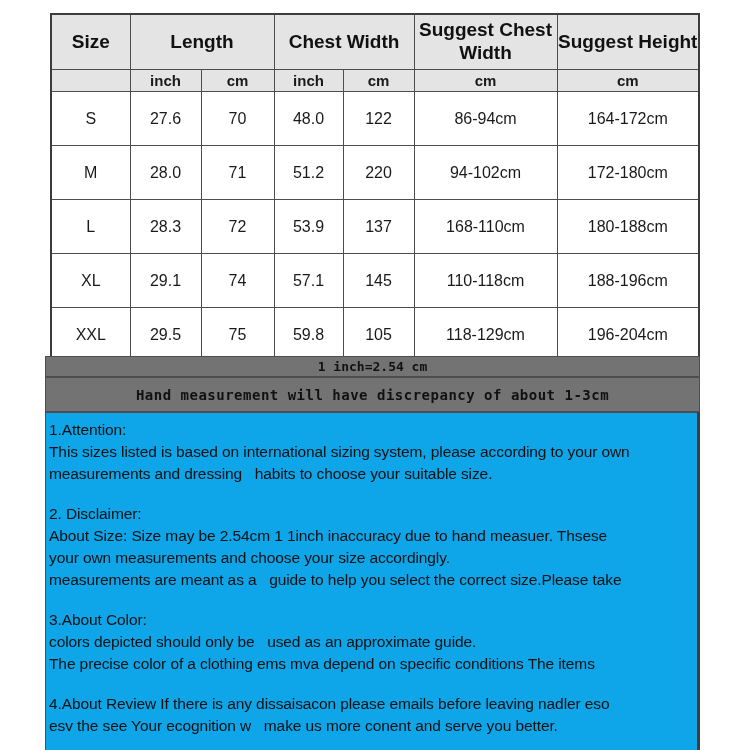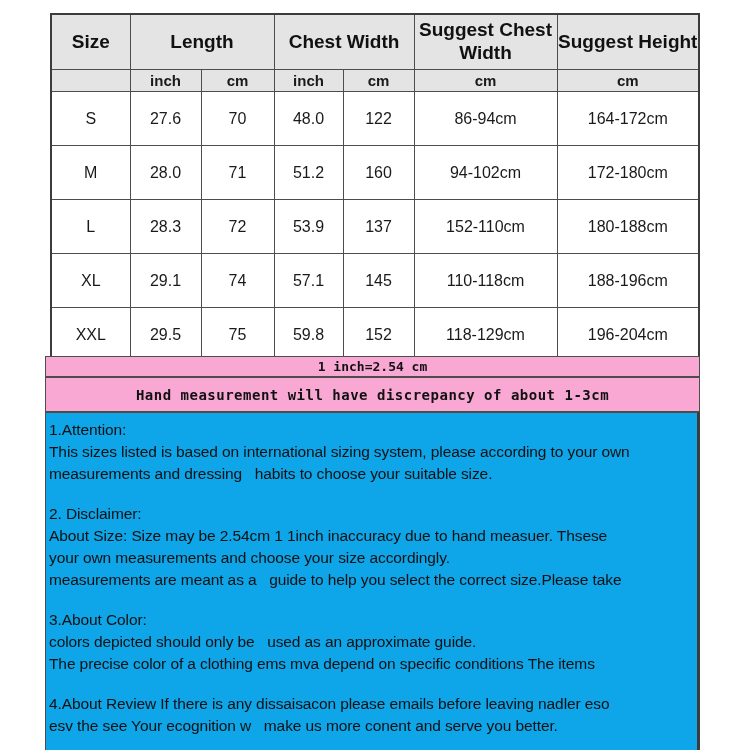--- a/index.html
+++ b/index.html
@@ -20,21 +20,21 @@
     background:#e4e4e4; font-size:19px; font-weight:bold;
     height:54px; line-height:1.2; color:#111;
   }
   .subheader-row td {
     background:#e4e4e4; font-size:15px; font-weight:bold; height:21px;
   }
   .data-row td { height:53px; font-size:16px; background:#ffffff; }
 
   .band {
     position:absolute; left:45px; width:655px; box-sizing:border-box;
-    border:1px solid #4d4d4d; background:#f9a8d4;
+    border:1px solid #4d4d4d; background:#737373;
     display:flex; align-items:center; justify-content:center;
     font-family:"DejaVu Sans Mono", monospace; font-weight:bold; color:#111;
   }
   .inch-band { top:356px; height:21px; font-size:13px; }
   .hand-band { top:377px; height:35px; font-size:14px; letter-spacing:0.5px; }
 
   .notes-box {
     position:absolute; left:45px; top:412px; width:655px; height:394px;
     box-sizing:border-box; border:1px solid #4d4d4d;
     border-right:3px solid #3c3c3c; border-bottom:3px solid #3c3c3c;
@@ -86,48 +86,48 @@
         <td>48.0</td>
         <td>122</td>
         <td>86-94cm</td>
         <td>164-172cm</td>
       </tr>
       <tr class="data-row">
         <td>M</td>
         <td>28.0</td>
         <td>71</td>
         <td>51.2</td>
-        <td>160</td>
+        <td>220</td>
         <td>94-102cm</td>
         <td>172-180cm</td>
       </tr>
       <tr class="data-row">
         <td>L</td>
         <td>28.3</td>
         <td>72</td>
         <td>53.9</td>
         <td>137</td>
-        <td>152-110cm</td>
+        <td>168-110cm</td>
         <td>180-188cm</td>
       </tr>
       <tr class="data-row">
         <td>XL</td>
         <td>29.1</td>
         <td>74</td>
         <td>57.1</td>
         <td>145</td>
         <td>110-118cm</td>
         <td>188-196cm</td>
       </tr>
       <tr class="data-row">
         <td>XXL</td>
         <td>29.5</td>
         <td>75</td>
         <td>59.8</td>
-        <td>152</td>
+        <td>105</td>
         <td>118-129cm</td>
         <td>196-204cm</td>
       </tr>
     </tbody>
   </table>
 
   <div class="band inch-band">1 inch=2.54 cm</div>
   <div class="band hand-band">Hand measurement will have discrepancy of about 1-3cm</div>
 
   <div class="notes-box">

